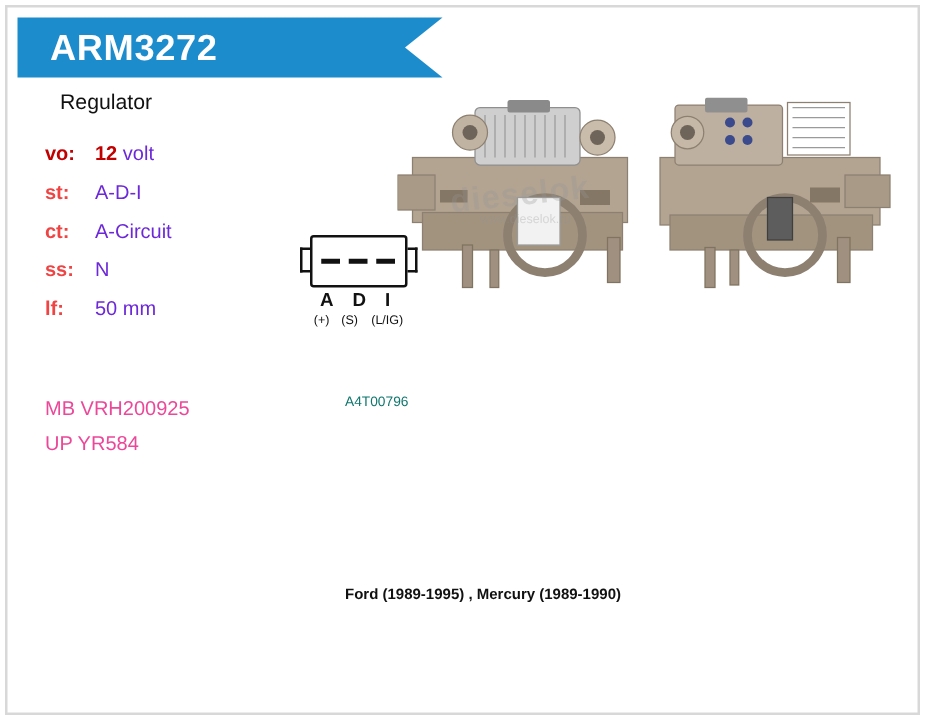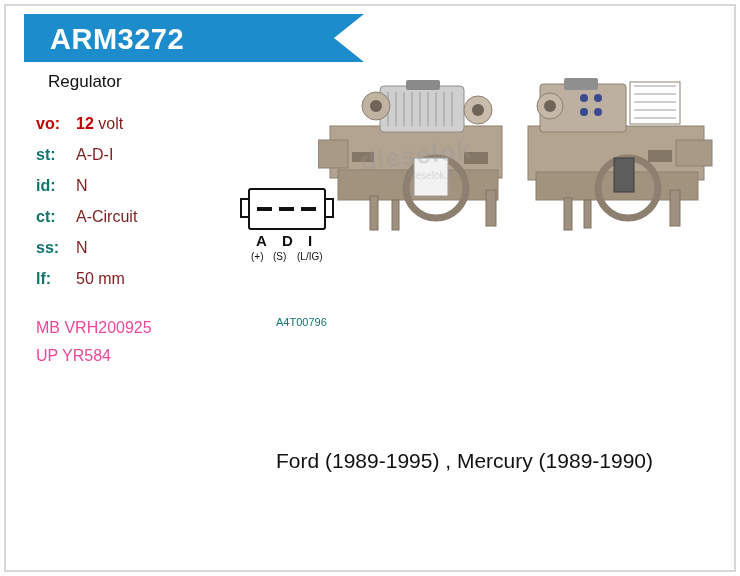--- a/index.html
+++ b/index.html
@@ -23,21 +23,21 @@
     left: 4px;
     top: 4px;
     width: 732px;
     height: 568px;
     border: 2px solid #d8d8d8;
     box-sizing: border-box;
   }
   
   .banner {
     position: absolute;
-    left: 24px;
+    left: 14px;
     top: 14px;
     height: 64px;
     width: 340px;
   }
   .banner-body {
     position: absolute;
     left: 0;
     top: 0;
     width: 310px;
     height: 48px;
@@ -80,27 +80,27 @@
   .spec-row {
     height: 31px;
     line-height: 31px;
     font-size: 16px;
     white-space: nowrap;
   }
   .spec-key {
     display: inline-block;
     width: 40px;
     font-weight: bold;
-    color: #0f766e;
+    color: #ef4444;
   }
   .spec-key.red {
     color: #c20000;
   }
   .spec-val {
-    color: #7f1d1d;
+    color: #6d28d9;
   }
   .spec-val.bold-red {
     font-weight: bold;
     color: #c20000;
   }
   .ref-list {
     position: absolute;
     left: 36px;
     top: 314px;
     width: 260px;
@@ -182,23 +182,24 @@
   .part-number {
     position: absolute;
     left: 276px;
     top: 316px;
     font-size: 11px;
     color: #0f766e;
   }
   .application {
     position: absolute;
     left: 276px;
-    top: 449px;
-    font-size: 21px;
+    top: 468px;
+    font-size: 12px;
     color: #111111;
+    font-weight: bold;
   }
   
   .photo-area {
     position: absolute;
     left: 318px;
     top: 78px;
     width: 400px;
     height: 190px;
   }
   .photo-area svg { display: block; }
@@ -236,23 +237,20 @@
   </div>
 
   <div class="subtitle">Regulator</div>
 
   <div class="spec-list">
     <div class="spec-row">
       <span class="spec-key red">vo:</span><span class="spec-val bold-red">12</span><span class="spec-val">&nbsp;</span><span class="spec-val">volt</span>
     </div>
     <div class="spec-row">
       <span class="spec-key">st:</span><span class="spec-val">A-D-I</span>
-    </div>
-    <div class="spec-row">
-      <span class="spec-key">id:</span><span class="spec-val">N</span>
     </div>
     <div class="spec-row">
       <span class="spec-key">ct:</span><span class="spec-val">A-Circuit</span>
     </div>
     <div class="spec-row">
       <span class="spec-key">ss:</span><span class="spec-val">N</span>
     </div>
     <div class="spec-row">
       <span class="spec-key">lf:</span><span class="spec-val">50 mm</span>
     </div>

